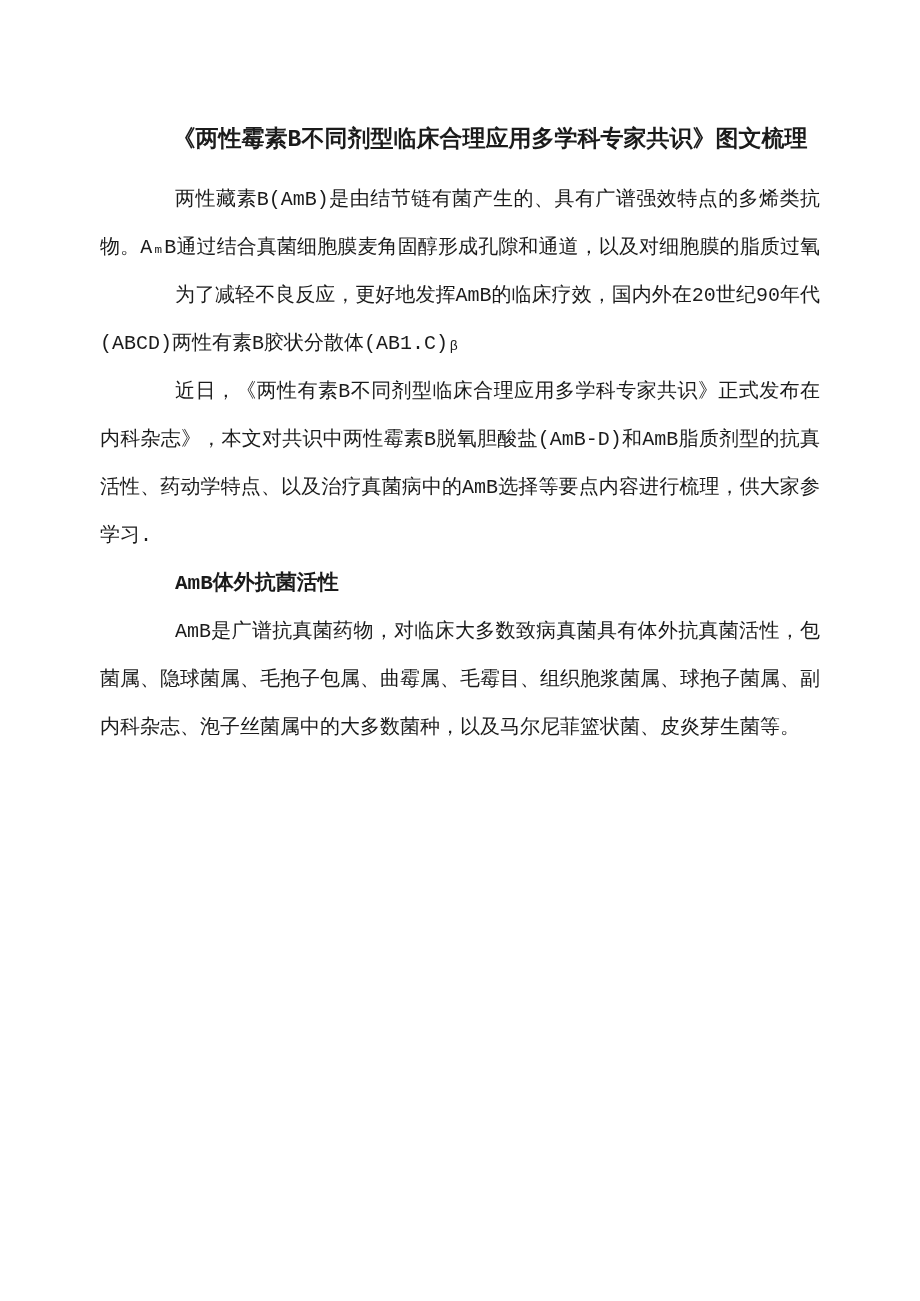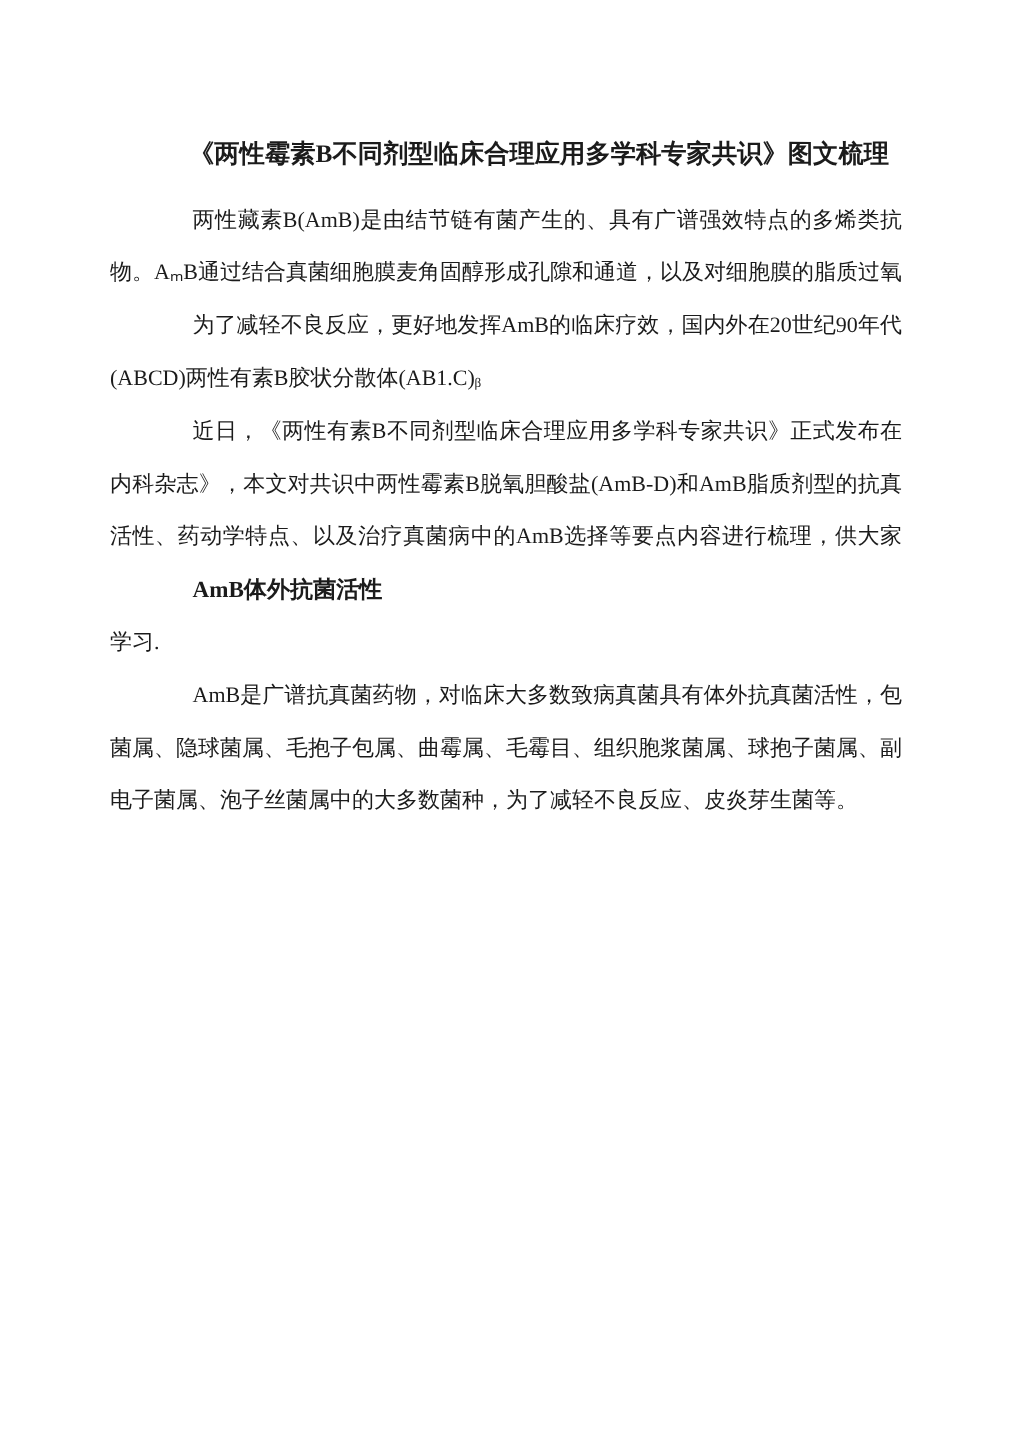--- a/index.html
+++ b/index.html
@@ -6,21 +6,21 @@
     margin: 0;
     padding: 0;
     background: #ffffff;
   }
   .page {
     position: relative;
     width: 920px;
     height: 963px;
     background: #ffffff;
     overflow: hidden;
-    font-family: Liberation Serif, serif;
+    font-family: Liberation Mono, monospace;
     color: #1b1b1b;
   }
   .doc-title {
     position: absolute;
     left: 130px;
     top: 118px;
     width: 720px;
     height: 44px;
     line-height: 44px;
     font-size: 23px;
@@ -66,22 +66,22 @@
 
     <div class="line justify indent">两性藏素B(AmB)是由结节链有菌产生的、具有广谱强效特点的多烯类抗真菌药</div>
     <div class="line justify">物。AₘB通过结合真菌细胞膜麦角固醇形成孔隙和通道，以及对细胞膜的脂质过氧化</div>
 
     <div class="line justify indent">为了减轻不良反应，更好地发挥AmB的临床疗效，国内外在20世纪90年代先后</div>
     <div class="line">(ABCD)两性有素B胶状分散体(AB1.C)ᵦ</div>
 
     <div class="line justify indent">近日，《两性有素B不同剂型临床合理应用多学科专家共识》正式发布在《中华</div>
     <div class="line justify">内科杂志》，本文对共识中两性霉素B脱氧胆酸盐(AmB-D)和AmB脂质剂型的抗真菌</div>
     <div class="line justify">活性、药动学特点、以及治疗真菌病中的AmB选择等要点内容进行梳理，供大家参考</div>
+    <div class="line">学习.</div>
+
     <div class="line heading">AmB体外抗菌活性</div>
-
-    <div class="line">学习.</div>
 
     <div class="line justify indent">AmB是广谱抗真菌药物，对临床大多数致病真菌具有体外抗真菌活性，包括念珠</div>
     <div class="line justify">菌属、隐球菌属、毛抱子包属、曲霉属、毛霉目、组织胞浆菌属、球抱子菌属、副球</div>
-    <div class="line">电子菌属、泡子丝菌属中的大多数菌种，为了减轻不良反应、皮炎芽生菌等。</div>
+    <div class="line">内科杂志、泡子丝菌属中的大多数菌种，以及马尔尼菲篮状菌、皮炎芽生菌等。</div>
   </div>
 
 </div>
 
 </body></html>

